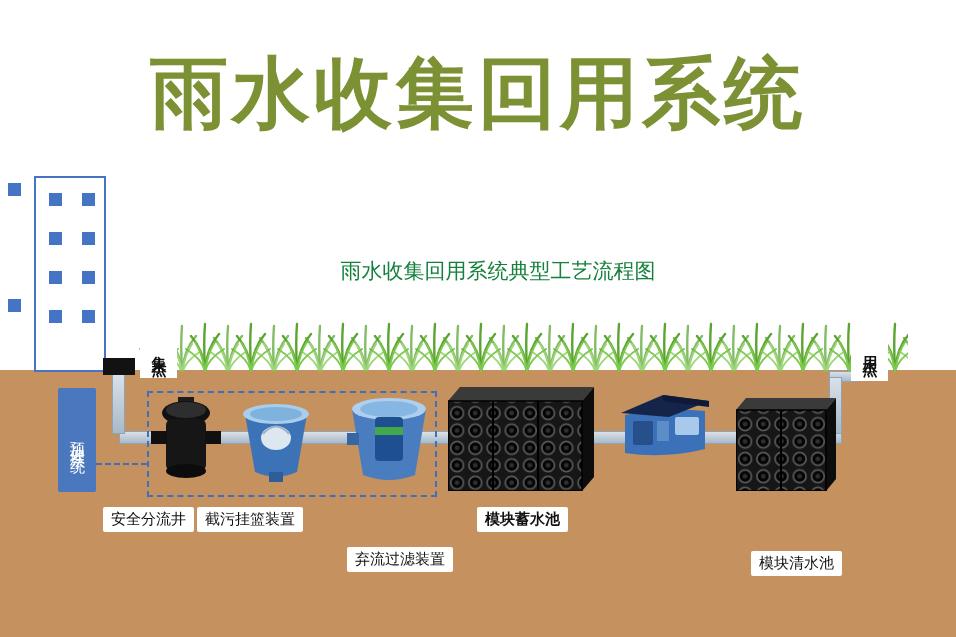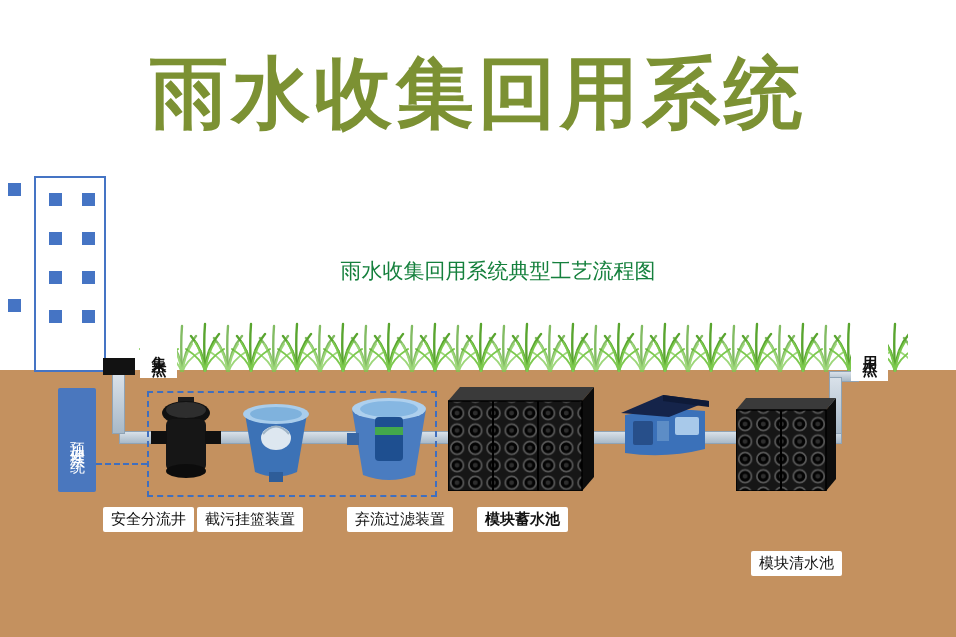--- a/index.html
+++ b/index.html
@@ -72,21 +72,21 @@
     position:absolute; left:96px; top:463px; width:51px; height:0;
     border-top:2px dashed #3f6fbf; z-index:4;
   }
 
   .eq-label {
     position:absolute; top:507px; background:#fff; color:#111; z-index:5;
     font-size:15px; padding:3px 8px; border-radius:2px; white-space:nowrap;
   }
   .eq-0 { left:103px; }
   .eq-1 { left:197px; }
-  .eq-2 { left:347px; }
+  .eq-2 { left:347px;margin-top:40px; }
   .eq-3 { left:477px;font-weight:bold; }
   .eq-4 { left:597px; }
   .eq-5 { left:751px;margin-top:44px; }
 </style>
 </head>
 <body>
 
 <div class="scene">
 
   <div class="title">雨水收集回用系统</div>

